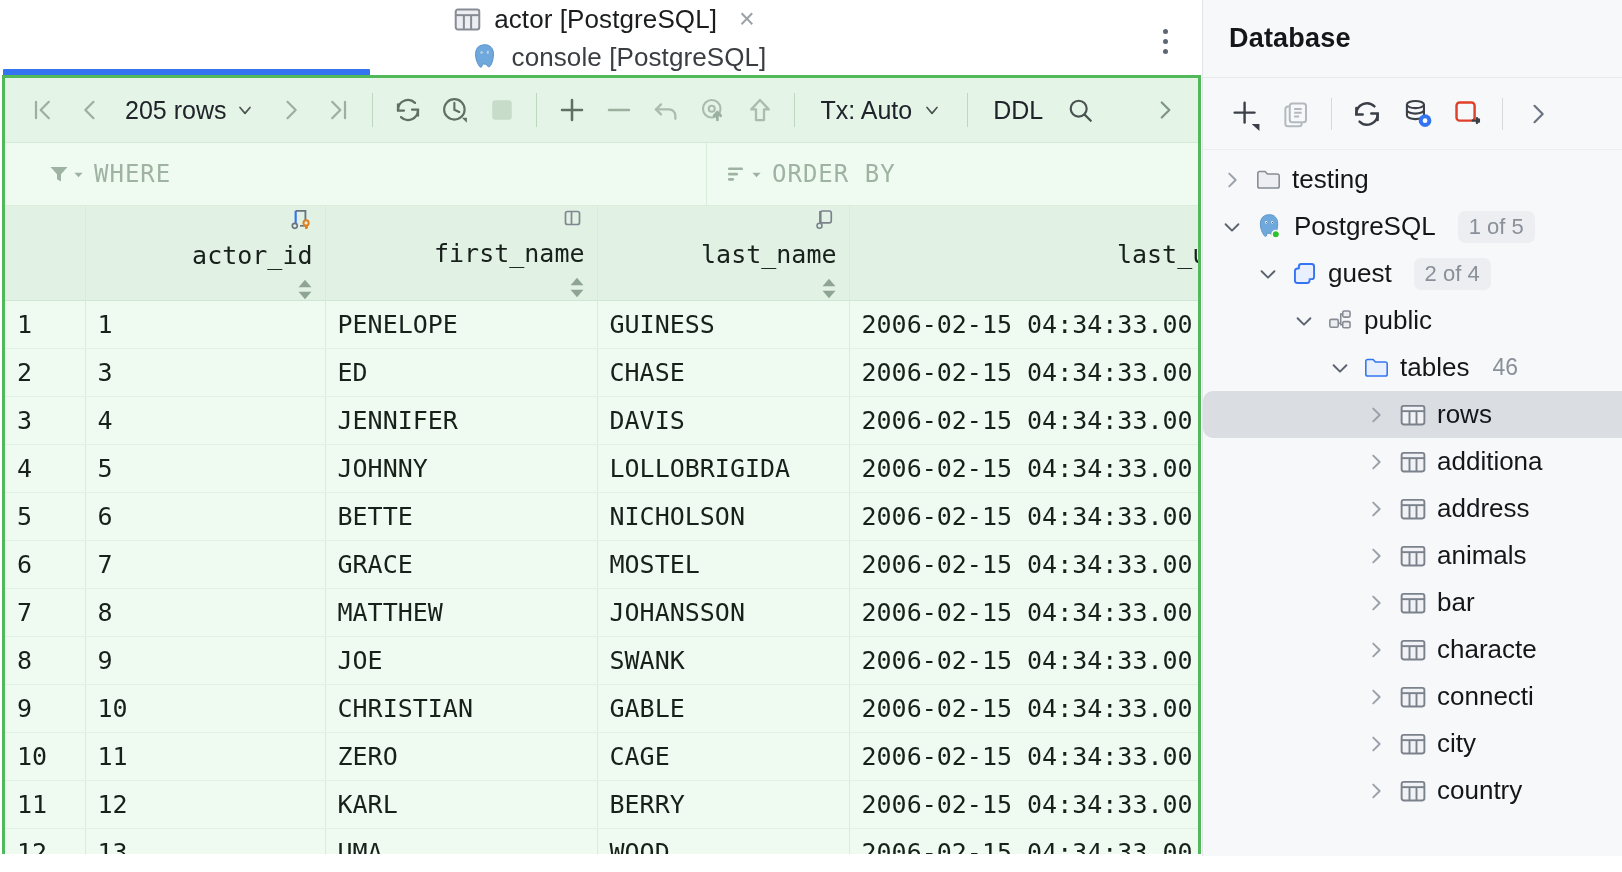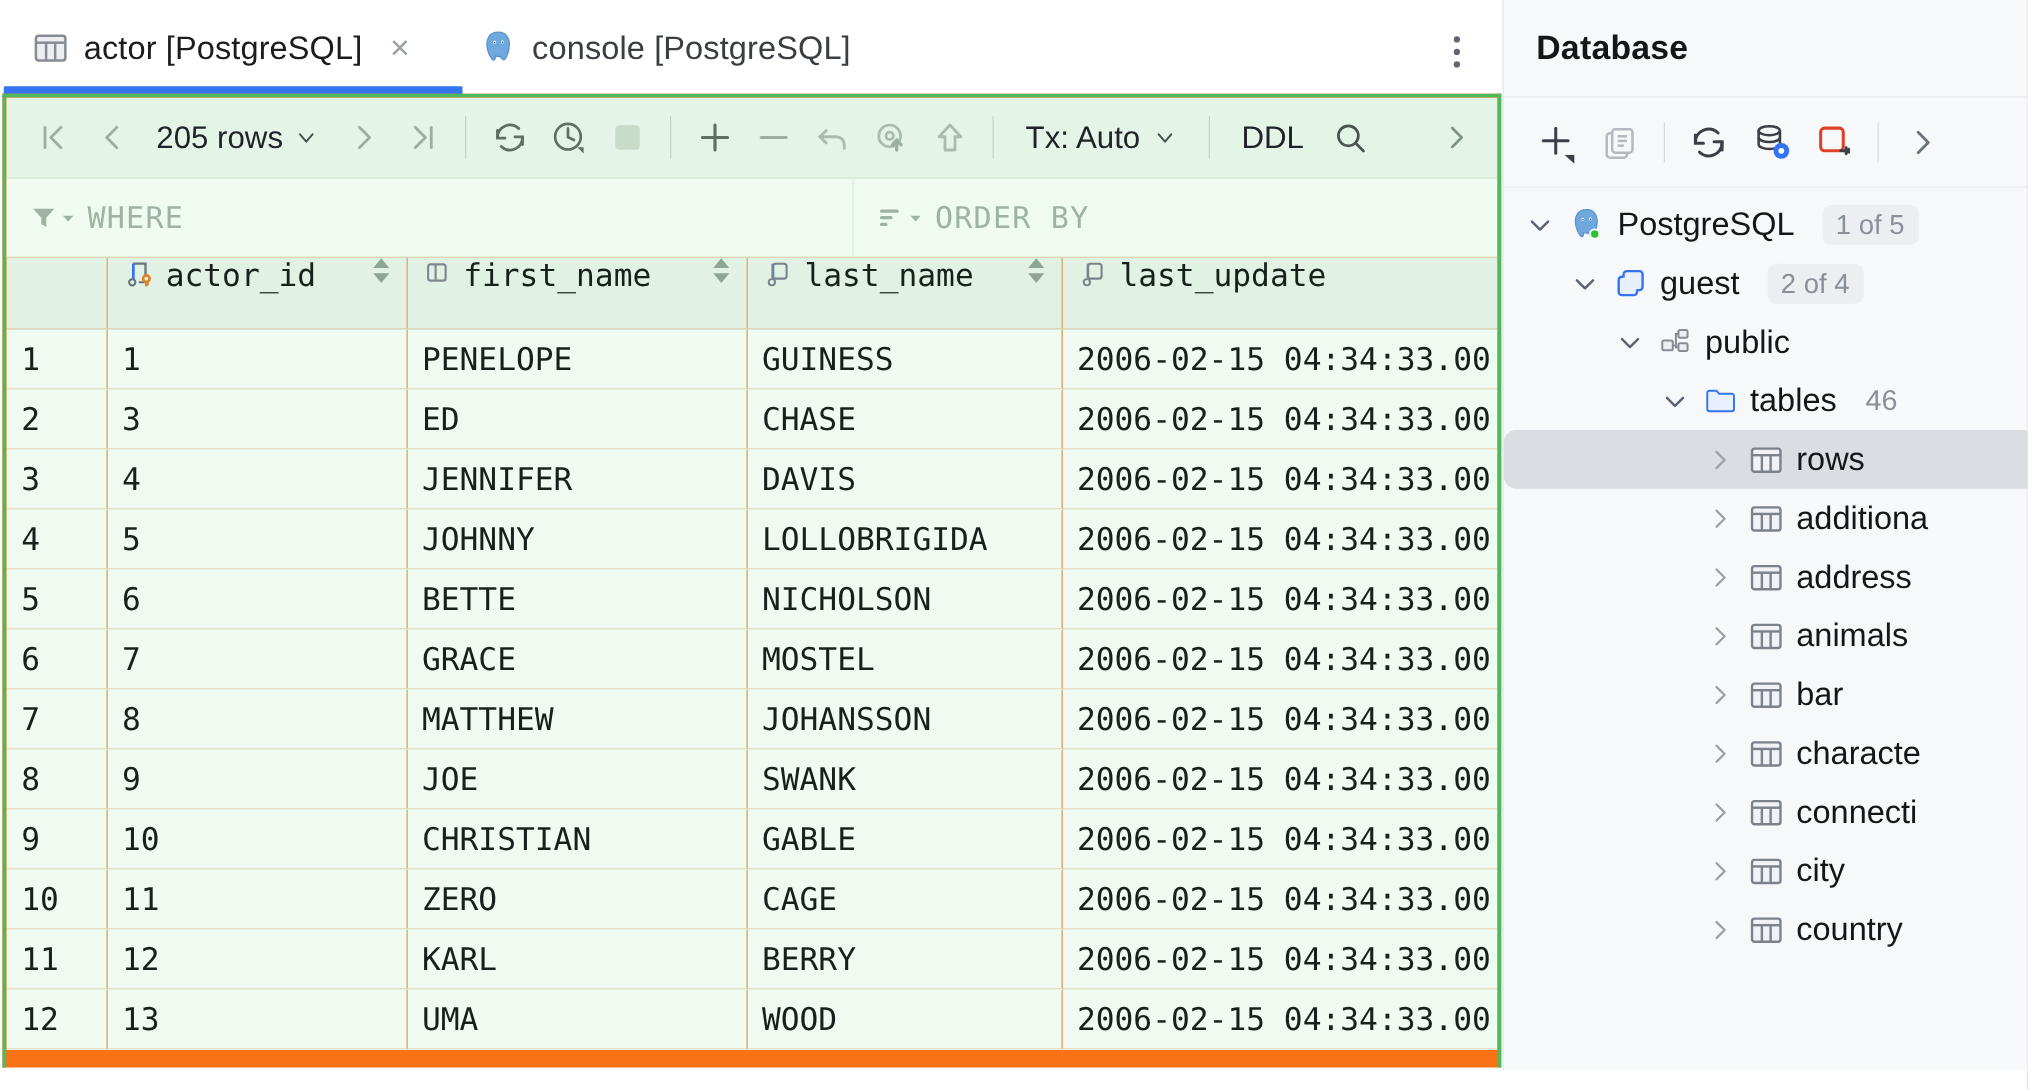--- a/index.html
+++ b/index.html
@@ -23,20 +23,21 @@
   }
 
   
   .tabbar {
     position: relative;
     height: 76px;
     background: #ffffff;
     display: flex;
     align-items: center;
     padding-left: 12px;
+    flex-direction: column;
   }
   .tab {
     display: flex; align-items: center; gap: 12px;
     height: 78px; padding: 0 14px;
     cursor: default;
   }
   .tab-label {
     font-size: 26px; color: #1b1c1d; letter-spacing: 0.1px;
     white-space: nowrap;
   }
@@ -99,20 +100,21 @@
   .ddl-btn { padding: 0 14px; cursor: pointer; flex: 0 0 auto; }
   .ddl-btn .lbl { font-size: 25px; color: #20232a; }
   .tb-spacer { flex: 1 1 auto; }
 
   
   .filter-row {
     height: 63px;
     display: flex; align-items: stretch;
     background: #effaf0;
     border-bottom: 1px solid #d9edda;
+    padding-left: 24px;
   }
   .filter-cell {
     display: flex; align-items: center; gap: 10px;
     padding-left: 18px;
     cursor: text;
   }
   .filter-cell.where { width: 678px; border-right: 1px solid #d9edda; }
   .filter-cell.orderby { flex: 1 1 auto; }
   .filter-cell .ph {
     font-family: "DejaVu Sans Mono", monospace;
@@ -149,21 +151,21 @@
     border-right: 1px solid #d3e8d6;
   }
   td.c-gutter { background: #e8f6ea; }
   th.c-id { width: 240px; }
   td.c-id { text-align: right; padding-right: 22px; }
   th.c-first { width: 272px; }
   th.c-last  { width: 252px; }
   th.c-upd   { width: 446px; }
   tr.data-row td { background: #effaf0; }
 
-  .th-inner { display: flex; align-items: flex-start; gap: 9px; height: 100%; }
+  .th-inner { display: flex; align-items: flex-end; gap: 9px; height: 100%; flex-direction: column; }
   .th-name { font-family: "DejaVu Sans Mono", monospace; font-size: 25px; color: #17201b; }
   .sorter { margin-left: auto; display: flex; flex-direction: column; gap: 3px; align-items: center; }
 
   
   .db-panel {
     width: 420px; height: 856px;
     background: #f7f8fa;
     border-left: 1px solid #e3e5e9;
     flex: 0 0 420px;
     position: relative; overflow: hidden;
@@ -639,20 +641,33 @@
 
       <div class="dbtb">
         <svg width="28" height="28" viewBox="0 0 24 24" fill="none" stroke="#6b7280" stroke-width="1.9" stroke-linecap="round" stroke-linejoin="round">
           <polyline points="9,5 16,12 9,19"></polyline>
         </svg>
       </div>
     </div>
 
     <div class="tree">
 
+    <div class="tree-row" style="padding-left: 16px;">
+          <span class="twisty">
+            <svg width="22" height="22" viewBox="0 0 24 24" fill="none" stroke="#9aa1ab" stroke-width="2.1" stroke-linecap="round" stroke-linejoin="round">
+              <polyline points="9,5 16,12 9,19"></polyline>
+            </svg>
+          </span>
+          <span class="ticon">
+            <svg width="27" height="27" viewBox="0 0 24 24">
+              <path d="M2.5 6.5 a1.6 1.6 0 0 1 1.6-1.6 H9 l2 2.2 h8.9 a1.6 1.6 0 0 1 1.6 1.6 V18 a1.6 1.6 0 0 1 -1.6 1.6 H4.1 A1.6 1.6 0 0 1 2.5 18 Z" fill="#eceef2" stroke="#868b94" stroke-width="1.4"></path>
+            </svg>
+          </span>
+          <span class="tree-label">testing</span>
+        </div>
         <div class="tree-row" style="padding-left: 16px;">
           <span class="twisty">
             <svg width="22" height="22" viewBox="0 0 24 24" fill="none" stroke="#5b6270" stroke-width="2.1" stroke-linecap="round" stroke-linejoin="round">
               <polyline points="5,9 12,16 19,9"></polyline>
             </svg>
           </span>
           <span class="ticon">
             <svg width="29" height="29" viewBox="0 0 24 24">
               <path d="M12 2.2c-3.1 0-5.4 1.2-6.4 3C4.3 7.4 4.1 10.6 4.9 13.6c.6 2.4 1.7 4.6 2.7 5.9.5.7 1.3.9 1.8.3.4-.5.5-1.4.4-2.4 1 .4 2.2.5 3.3.3.3.8.9 1.9 1.7 2.1.8.2 1.5-.5 2-1.5 1.1-2.2 2.1-5.8 2-8.9-.1-3.8-2.3-7.2-6.8-7.2z" fill="#6fa8dc" stroke="#5b94c9" stroke-width="0.8"></path>
               <ellipse cx="9.3" cy="8.6" rx="0.85" ry="1.05" fill="#fff"></ellipse>

